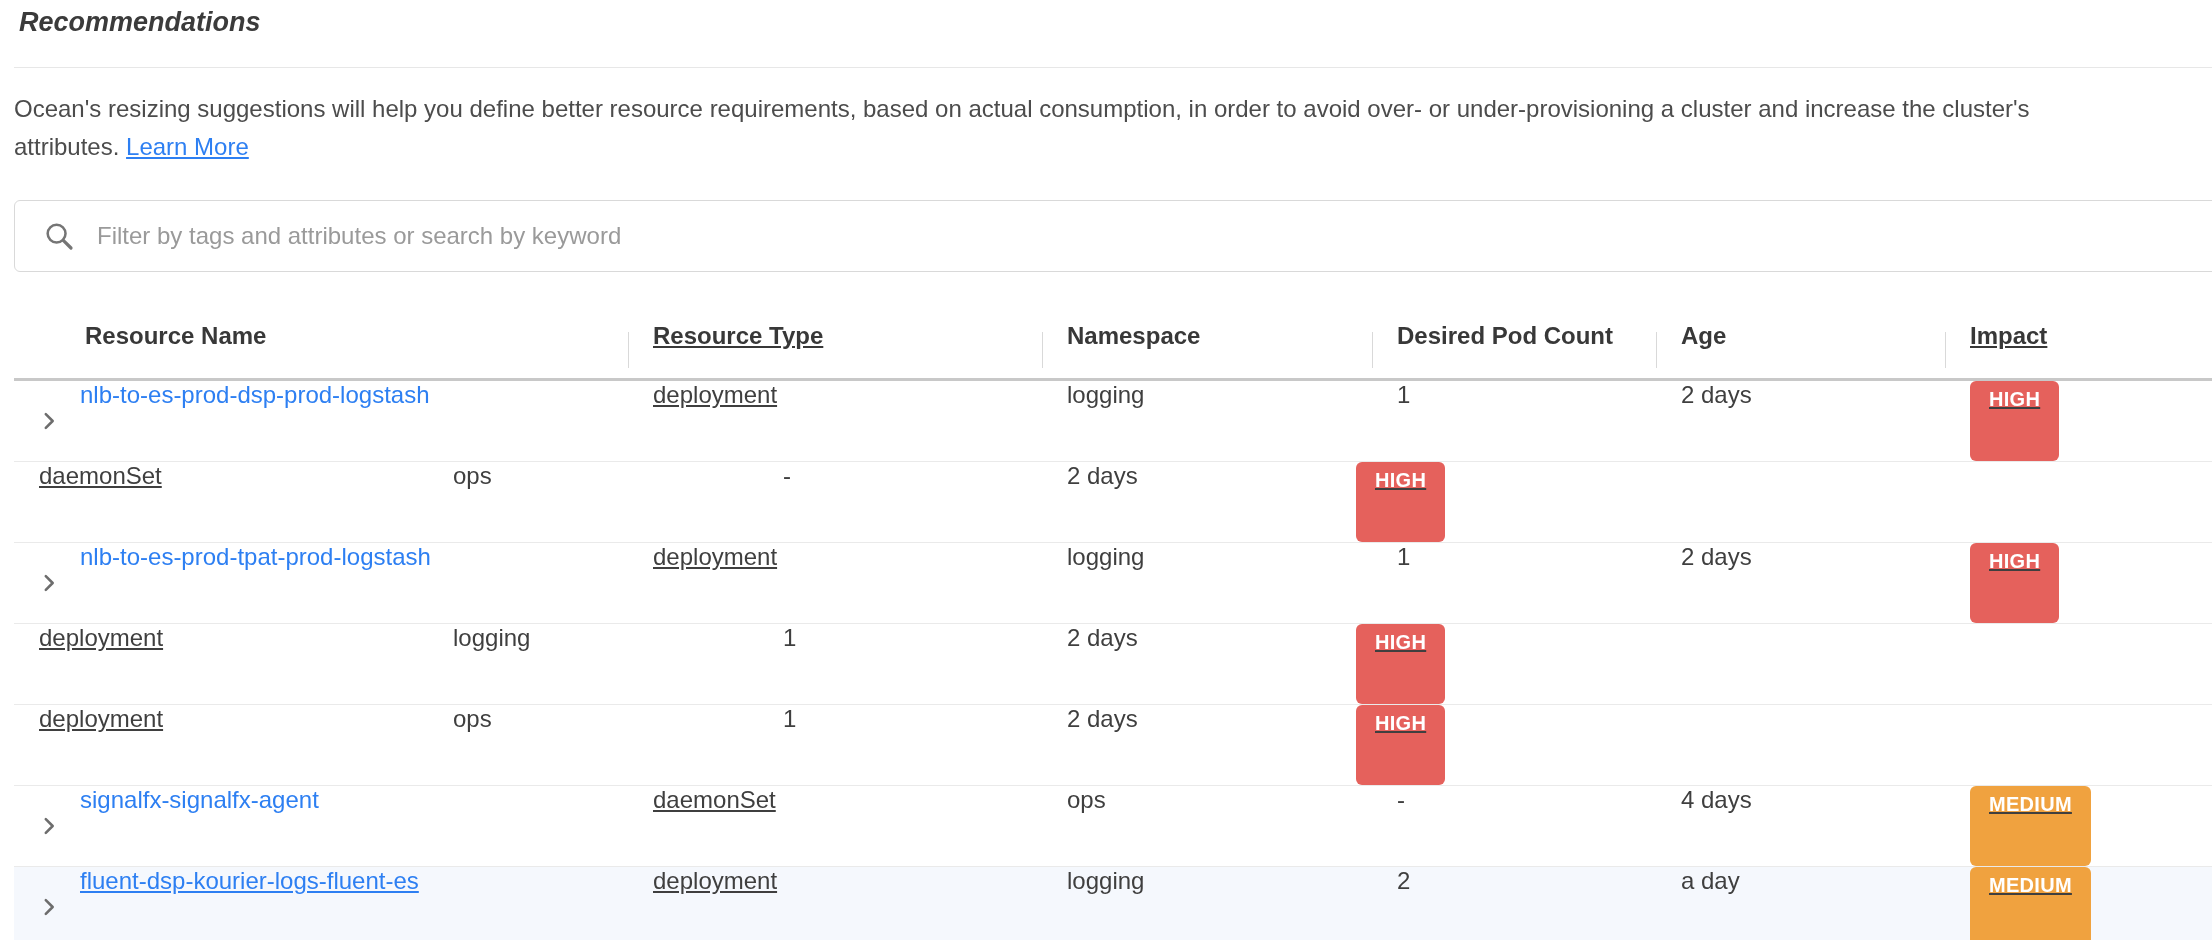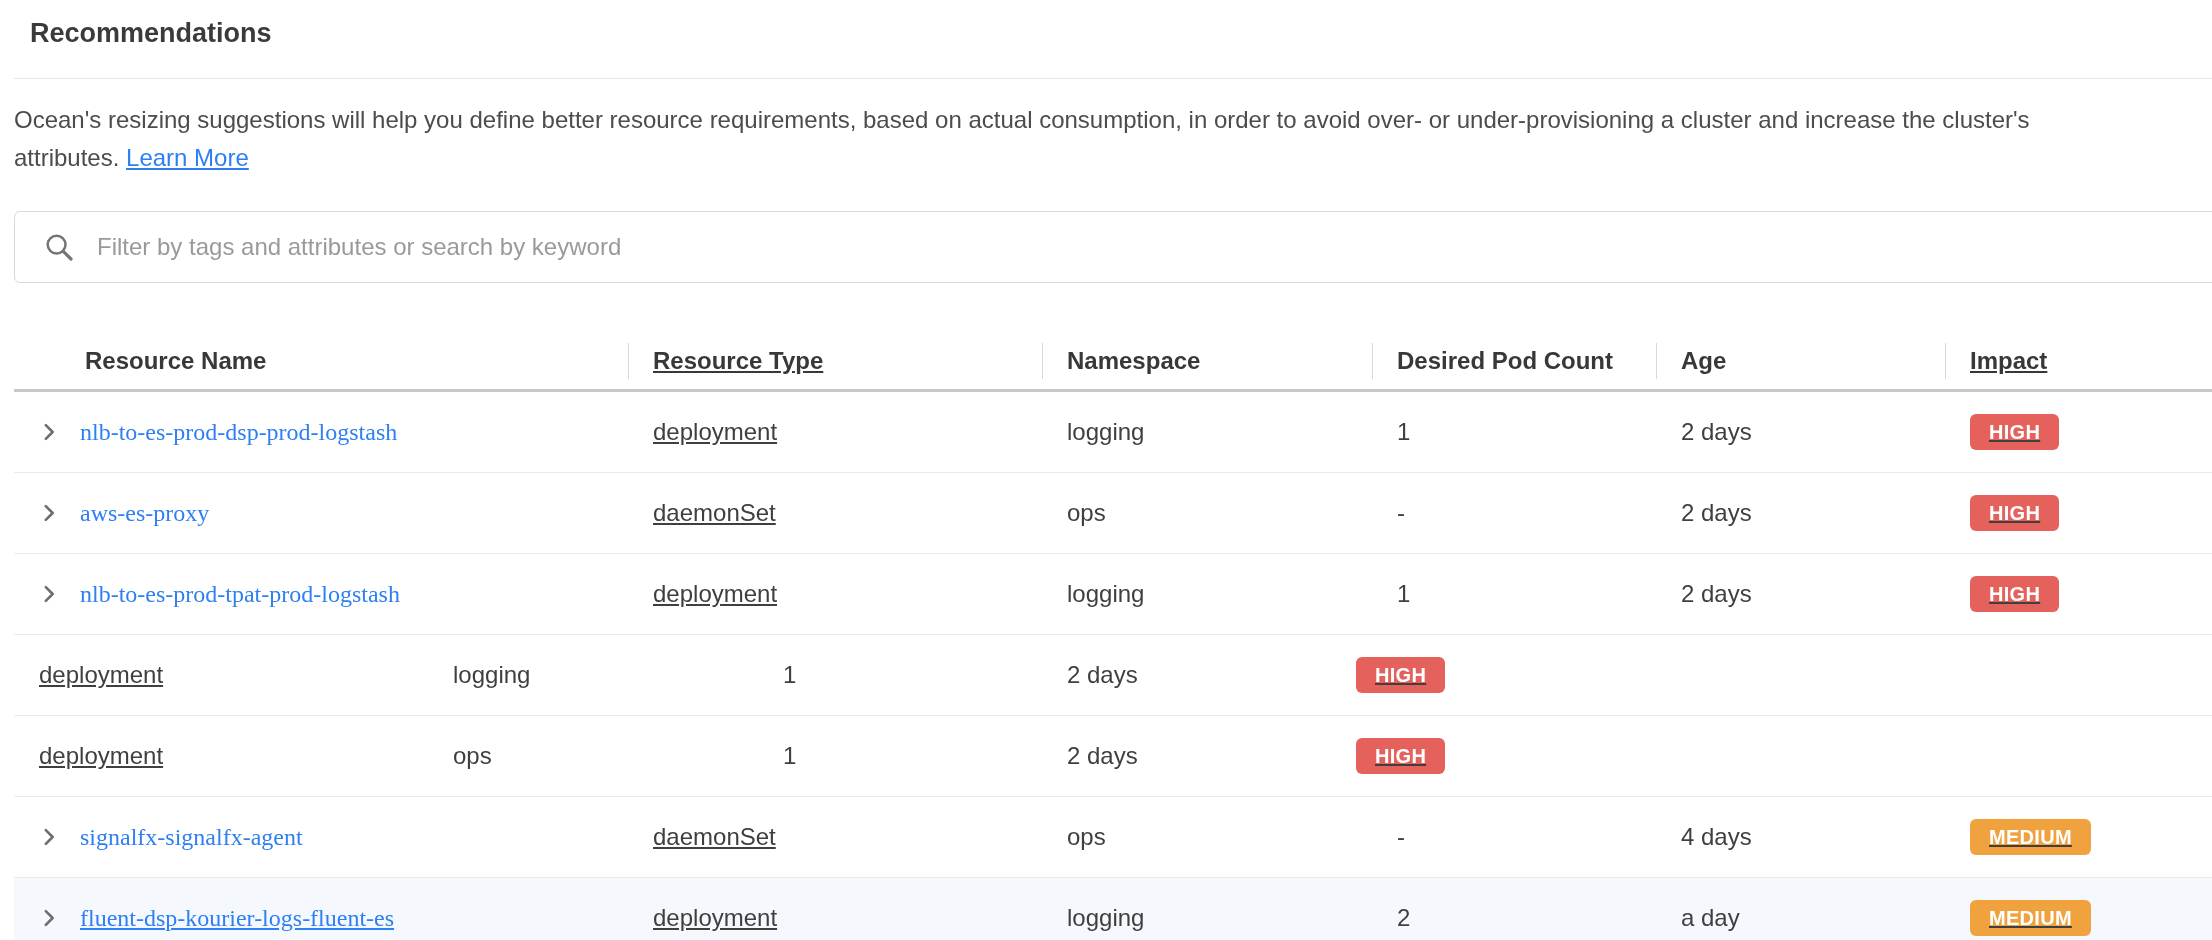--- a/index.html
+++ b/index.html
@@ -14,26 +14,27 @@
     height: 940px;
     overflow: hidden;
     position: relative;
   }
   .container {
     padding-left: 14px;
     width: 2198px;
   }
   
   .page-title {
-    margin: 16px;
+    margin: 5px;
     padding-top: 0;
     font-size: 27px;
     font-weight: 600;
     color: #3b3b3b;
     line-height: 34px;
+    font-style: italic;
   }
   .title-divider {
     border: none;
     border-top: 1px solid #e7e7e7;
     margin: 28px 0 0 0;
   }
   .description {
     margin-top: 22px;
     font-size: 24px;
     line-height: 38px;
@@ -85,21 +86,20 @@
     align-items: stretch;
     height: 56px;
     border-bottom: 3px solid #c8c8c8;
     font-weight: 700;
     font-size: 24px;
     color: #383838;
   }
   .cell {
     box-sizing: border-box;
     display: flex;
-    align-items: center;
     position: relative;
     padding-left: 25px;
   }
   .col-name      { width: 614px; }
   .col-type      { width: 382px; text-decoration: underline; }
   .col-namespace { width: 330px; margin-left: 32px; }
   .col-pods      { width: 284px; }
   .col-age       { width: 289px; }
   .col-impact    { flex: 1; text-decoration: underline; }
   .table-header .col-name { padding-left: 71px; }
@@ -130,21 +130,20 @@
   .chev {
     display: inline-flex;
     align-items: center;
     margin-right: 20px;
     cursor: pointer;
     flex: none;
   }
   .res-link {
     color: var(--link, #2d7ff2);
     cursor: pointer;
-    font-family: Liberation Serif, serif;
   }
   .row.highlighted .res-link {
     text-decoration: underline;
   }
   .badge {
     display: inline-block;
     padding: 6px 19px;
     border-radius: 6px;
     color: #ffffff;
     font-size: 20px;
@@ -218,28 +217,20 @@
           </div>
           <div class="cell col-type">deployment</div>
           <div class="cell col-namespace">logging</div>
           <div class="cell col-pods">1</div>
           <div class="cell col-age">2 days</div>
           <div class="cell col-impact">
             <span class="badge badge-high">HIGH</span>
           </div>
         </div>
         <div class="row">
-          <div class="cell col-name body-name">
-            <span class="chev">
-              <svg width="22" height="22" viewBox="0 0 24 24" fill="none">
-                <polyline points="8.5 4.5 16 12 8.5 19.5" stroke="#6d6d6d" stroke-width="2.8" stroke-linecap="round" stroke-linejoin="round"></polyline>
-              </svg>
-            </span>
-            <span class="res-link">aws-es-proxy</span>
-          </div>
           <div class="cell col-type">daemonSet</div>
           <div class="cell col-namespace">ops</div>
           <div class="cell col-pods">-</div>
           <div class="cell col-age">2 days</div>
           <div class="cell col-impact">
             <span class="badge badge-high">HIGH</span>
           </div>
         </div>
         <div class="row">
           <div class="cell col-name body-name">

